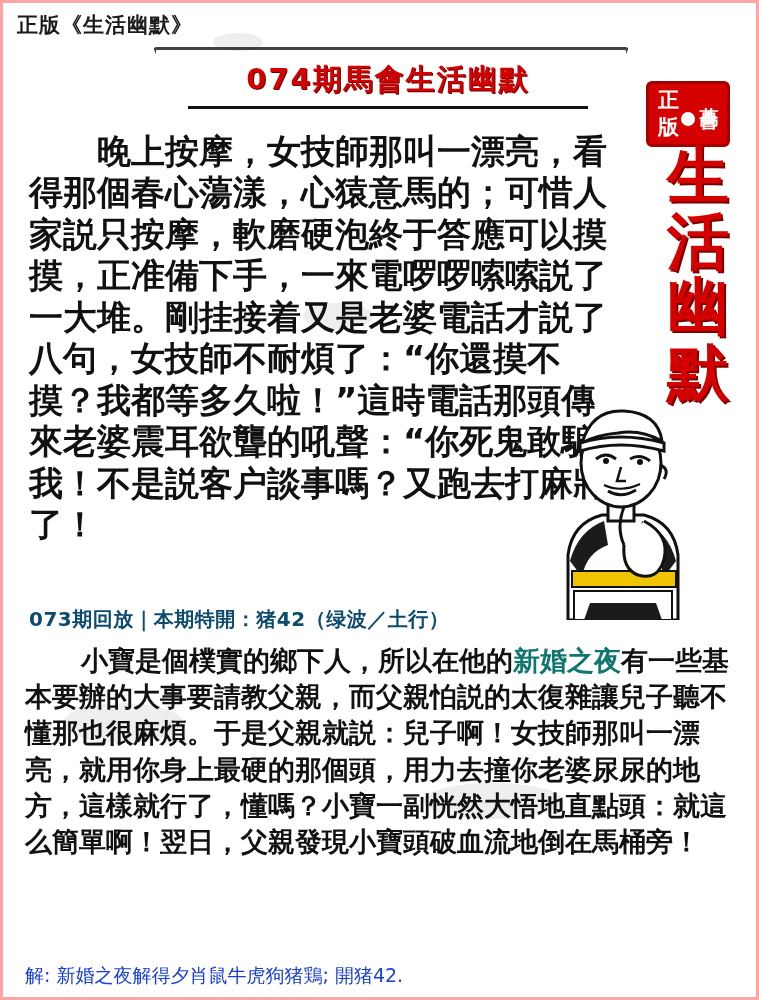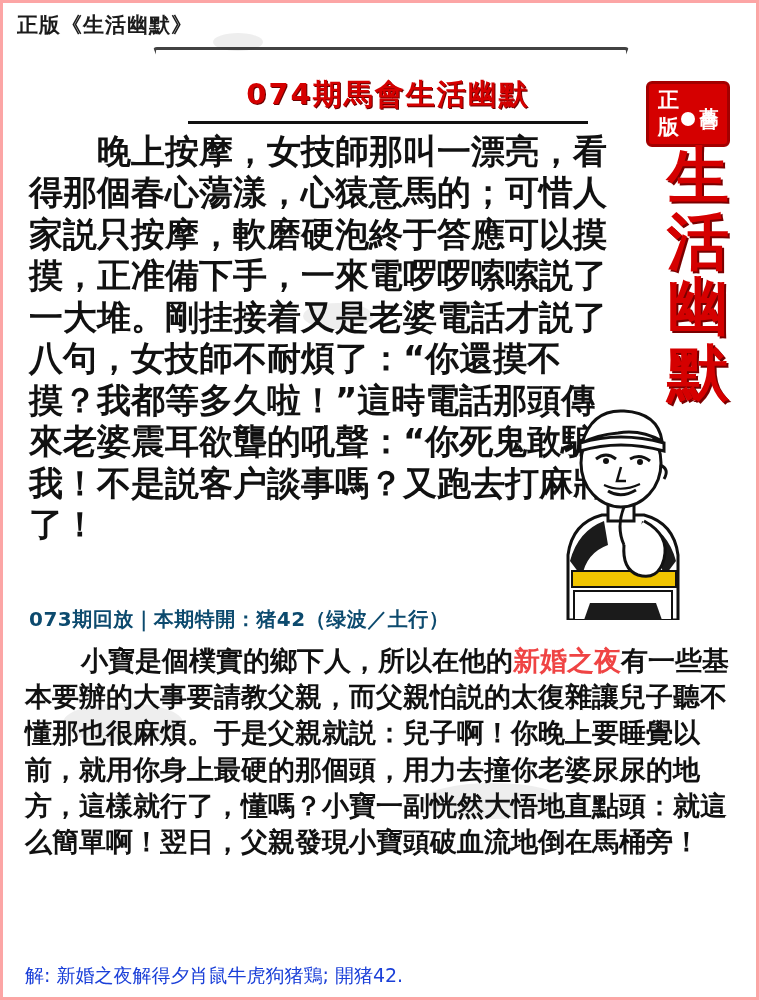--- a/index.html
+++ b/index.html
@@ -32,21 +32,21 @@
     font-weight: bold;
     letter-spacing: 1px;
     color: #1b1b1b;
     font-family: "DejaVu Sans", sans-serif;
     white-space: nowrap;
   }
 
   
   .title-wrap {
     position: absolute;
-    top: 72px;
+    top: 57px;
     left: 175px;
     width: 420px;
     text-align: center;
   }
   .title-main {
     font-size: 29px;
     font-weight: bold;
     color: #d50000;
     letter-spacing: 2px;
     text-shadow: 1px 1px 0 #6b0000;
@@ -163,21 +163,21 @@
     top: 640px;
     left: 22px;
     width: 714px;
     font-size: 27px;
     line-height: 1.34;
     font-weight: bold;
     color: #111;
     text-indent: 56px;
     font-family: "DejaVu Sans", sans-serif;
   }
-  .story2 .hl { color: #ef4444; }
+  .story2 .hl { color: #0f766e; }
 
   
   .answer {
     position: absolute;
     bottom: 8px;
     left: 22px;
     width: 720px;
     font-size: 19px;
     font-weight: normal;
     color: #1a3fd8;
@@ -267,17 +267,17 @@
 
       <path d="M124 126 Q150 140 144 164 Q138 186 118 180 Q102 174 104 150" fill="#ffffff" stroke="#111" stroke-width="3"></path>
       <path d="M104 150 Q96 132 104 112" fill="none" stroke="#111" stroke-width="3"></path>
 
       <path d="M140 70 q10 4 4 14" fill="none" stroke="#111" stroke-width="3"></path>
     </svg>
   </div>
 
   <div class="info-line">073期回放｜本期特開：猪42（绿波／土行）</div>
 
-  <div class="story2"><span>小寶是個樸實的鄉下人，所以在他的</span><span class="hl">新婚之夜</span><span>有一些基本要辦的大事要請教父親，而父親怕説的太復雜讓兒子聽不懂那也很麻煩。于是父親就説：兒子啊！你晚上要睡覺以前，就用你身上最硬的那個頭，用力去撞你老婆尿尿的地方，這樣就行了，懂嗎？小寶一副恍然大悟地直點頭：就這么簡單啊！翌日，父親發現小寶頭破血流地倒在馬桶旁！</span></div>
+  <div class="story2"><span>小寶是個樸實的鄉下人，所以在他的</span><span class="hl">新婚之夜</span><span>有一些基本要辦的大事要請教父親，而父親怕説的太復雜讓兒子聽不懂那也很麻煩。于是父親就説：兒子啊！女技師那叫一漂亮，就用你身上最硬的那個頭，用力去撞你老婆尿尿的地方，這樣就行了，懂嗎？小寶一副恍然大悟地直點頭：就這么簡單啊！翌日，父親發現小寶頭破血流地倒在馬桶旁！</span></div>
 
   <div class="answer">解: 新婚之夜解得夕肖鼠牛虎狗猪鶏; 開猪42.</div>
 
 </div>
 
 </body></html>

